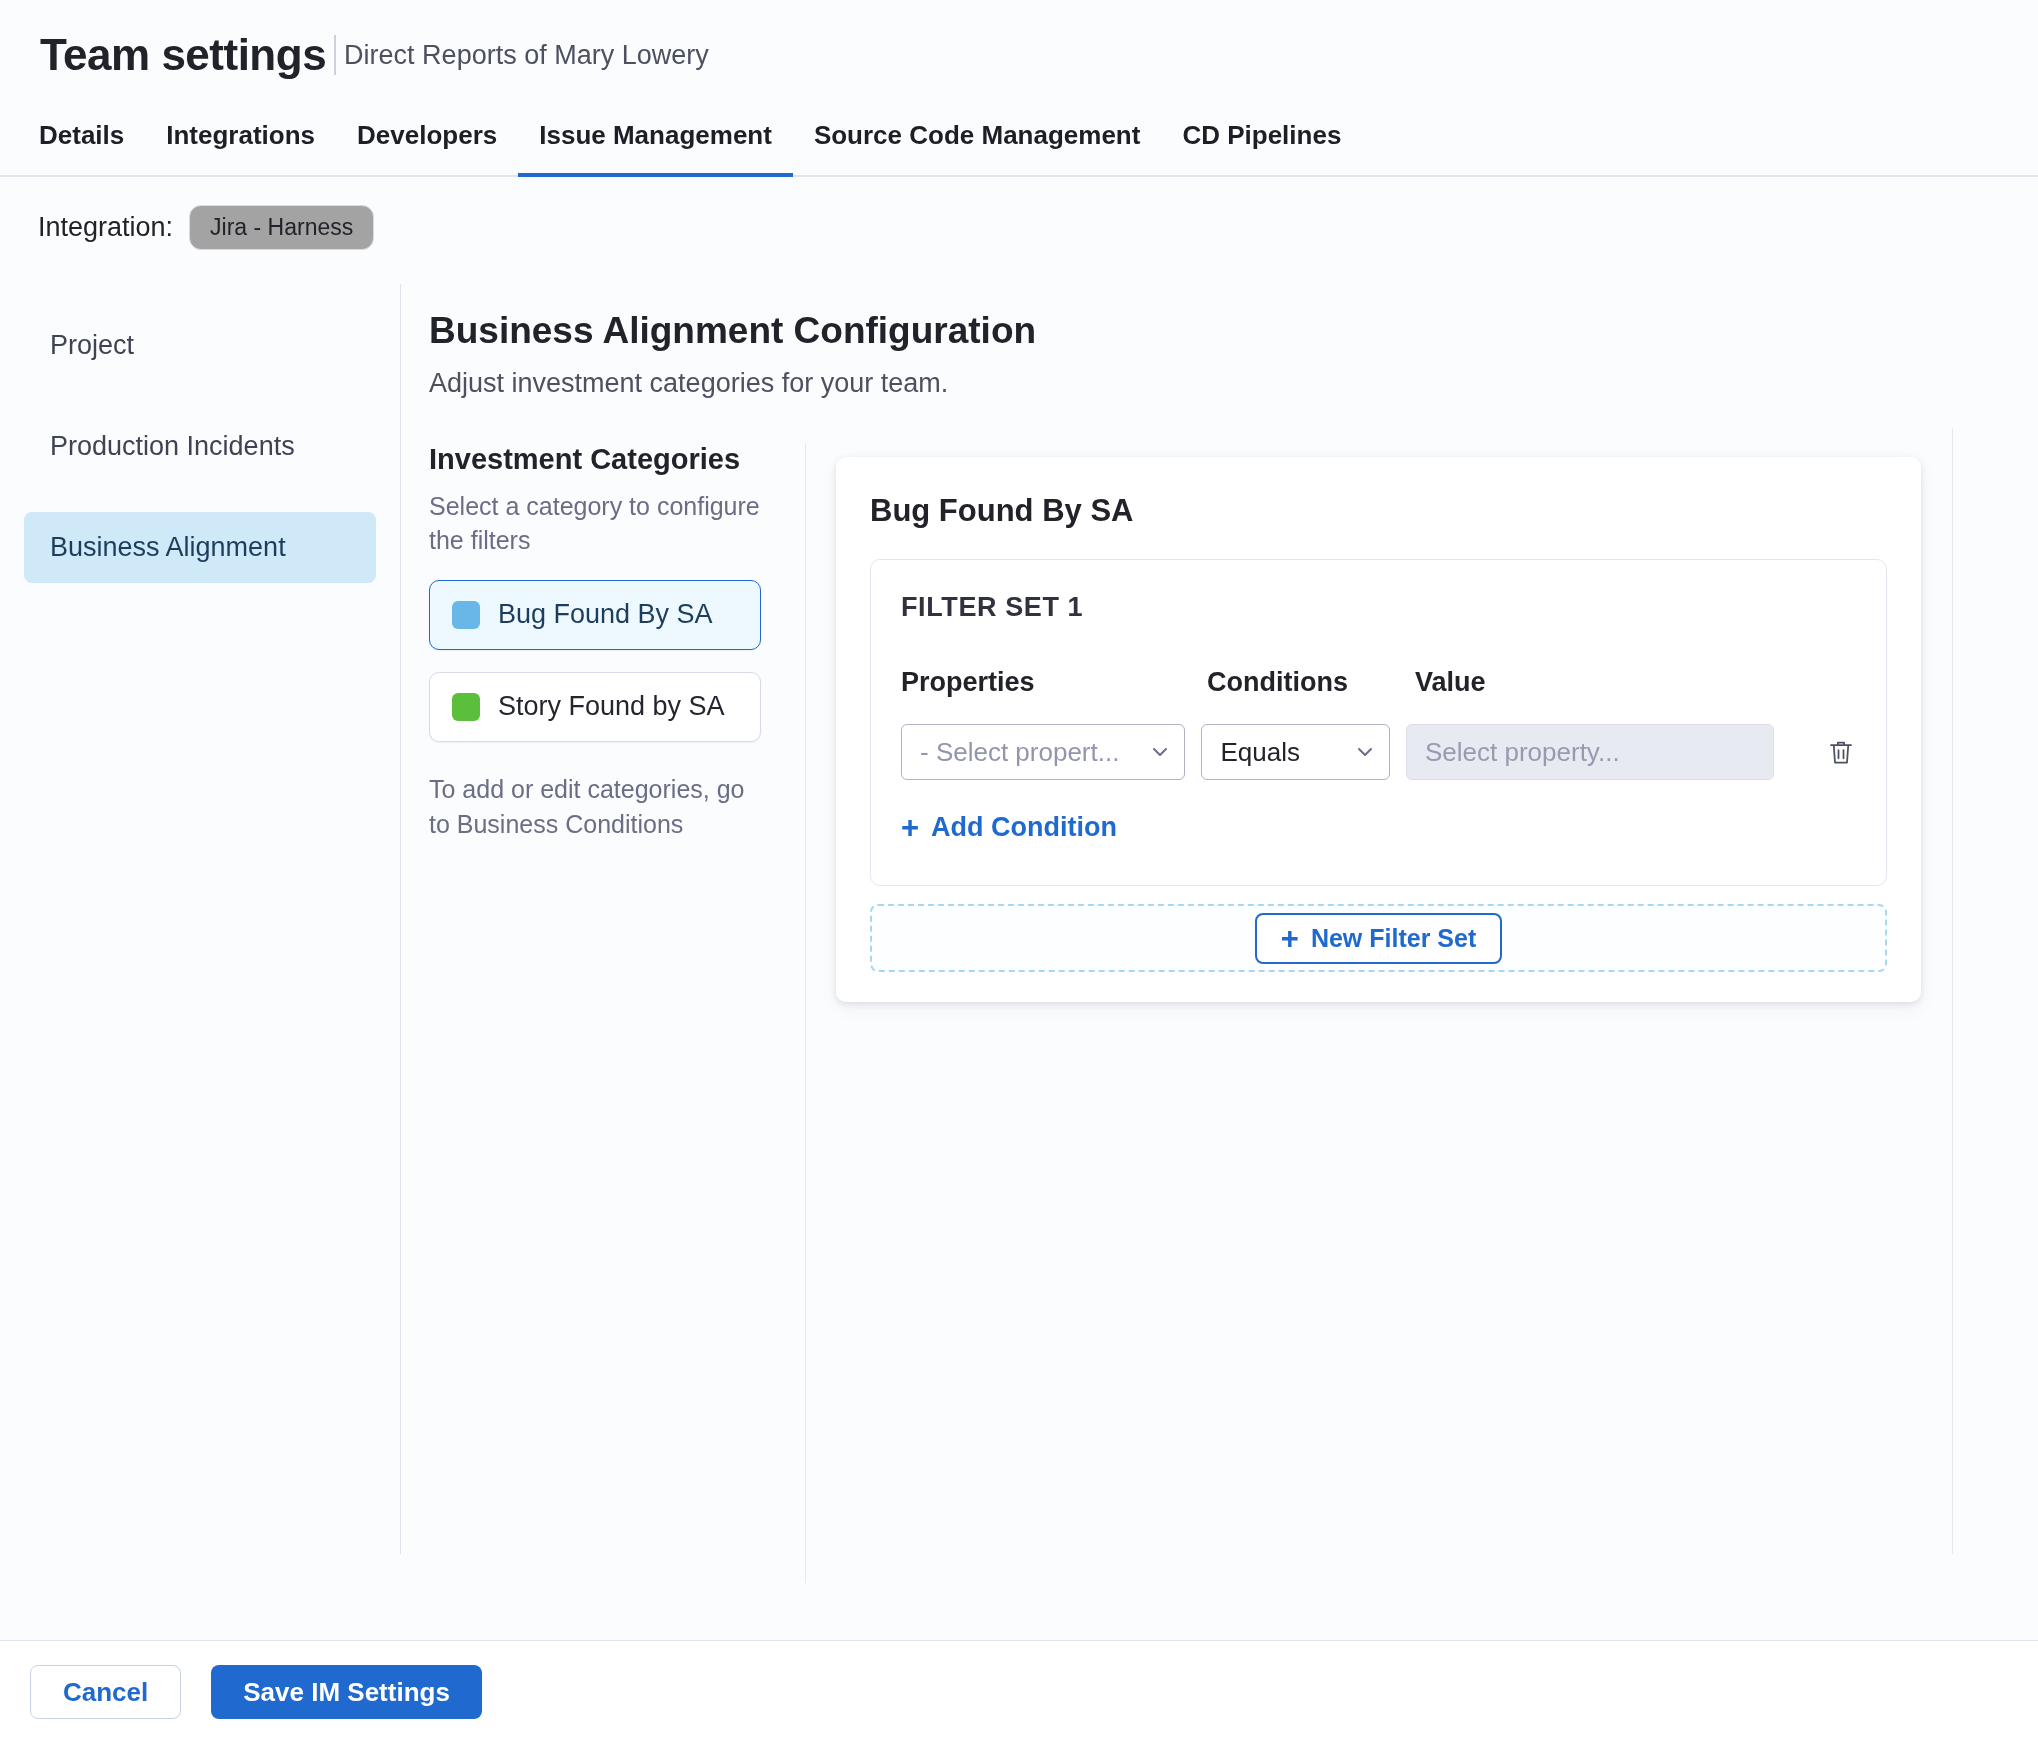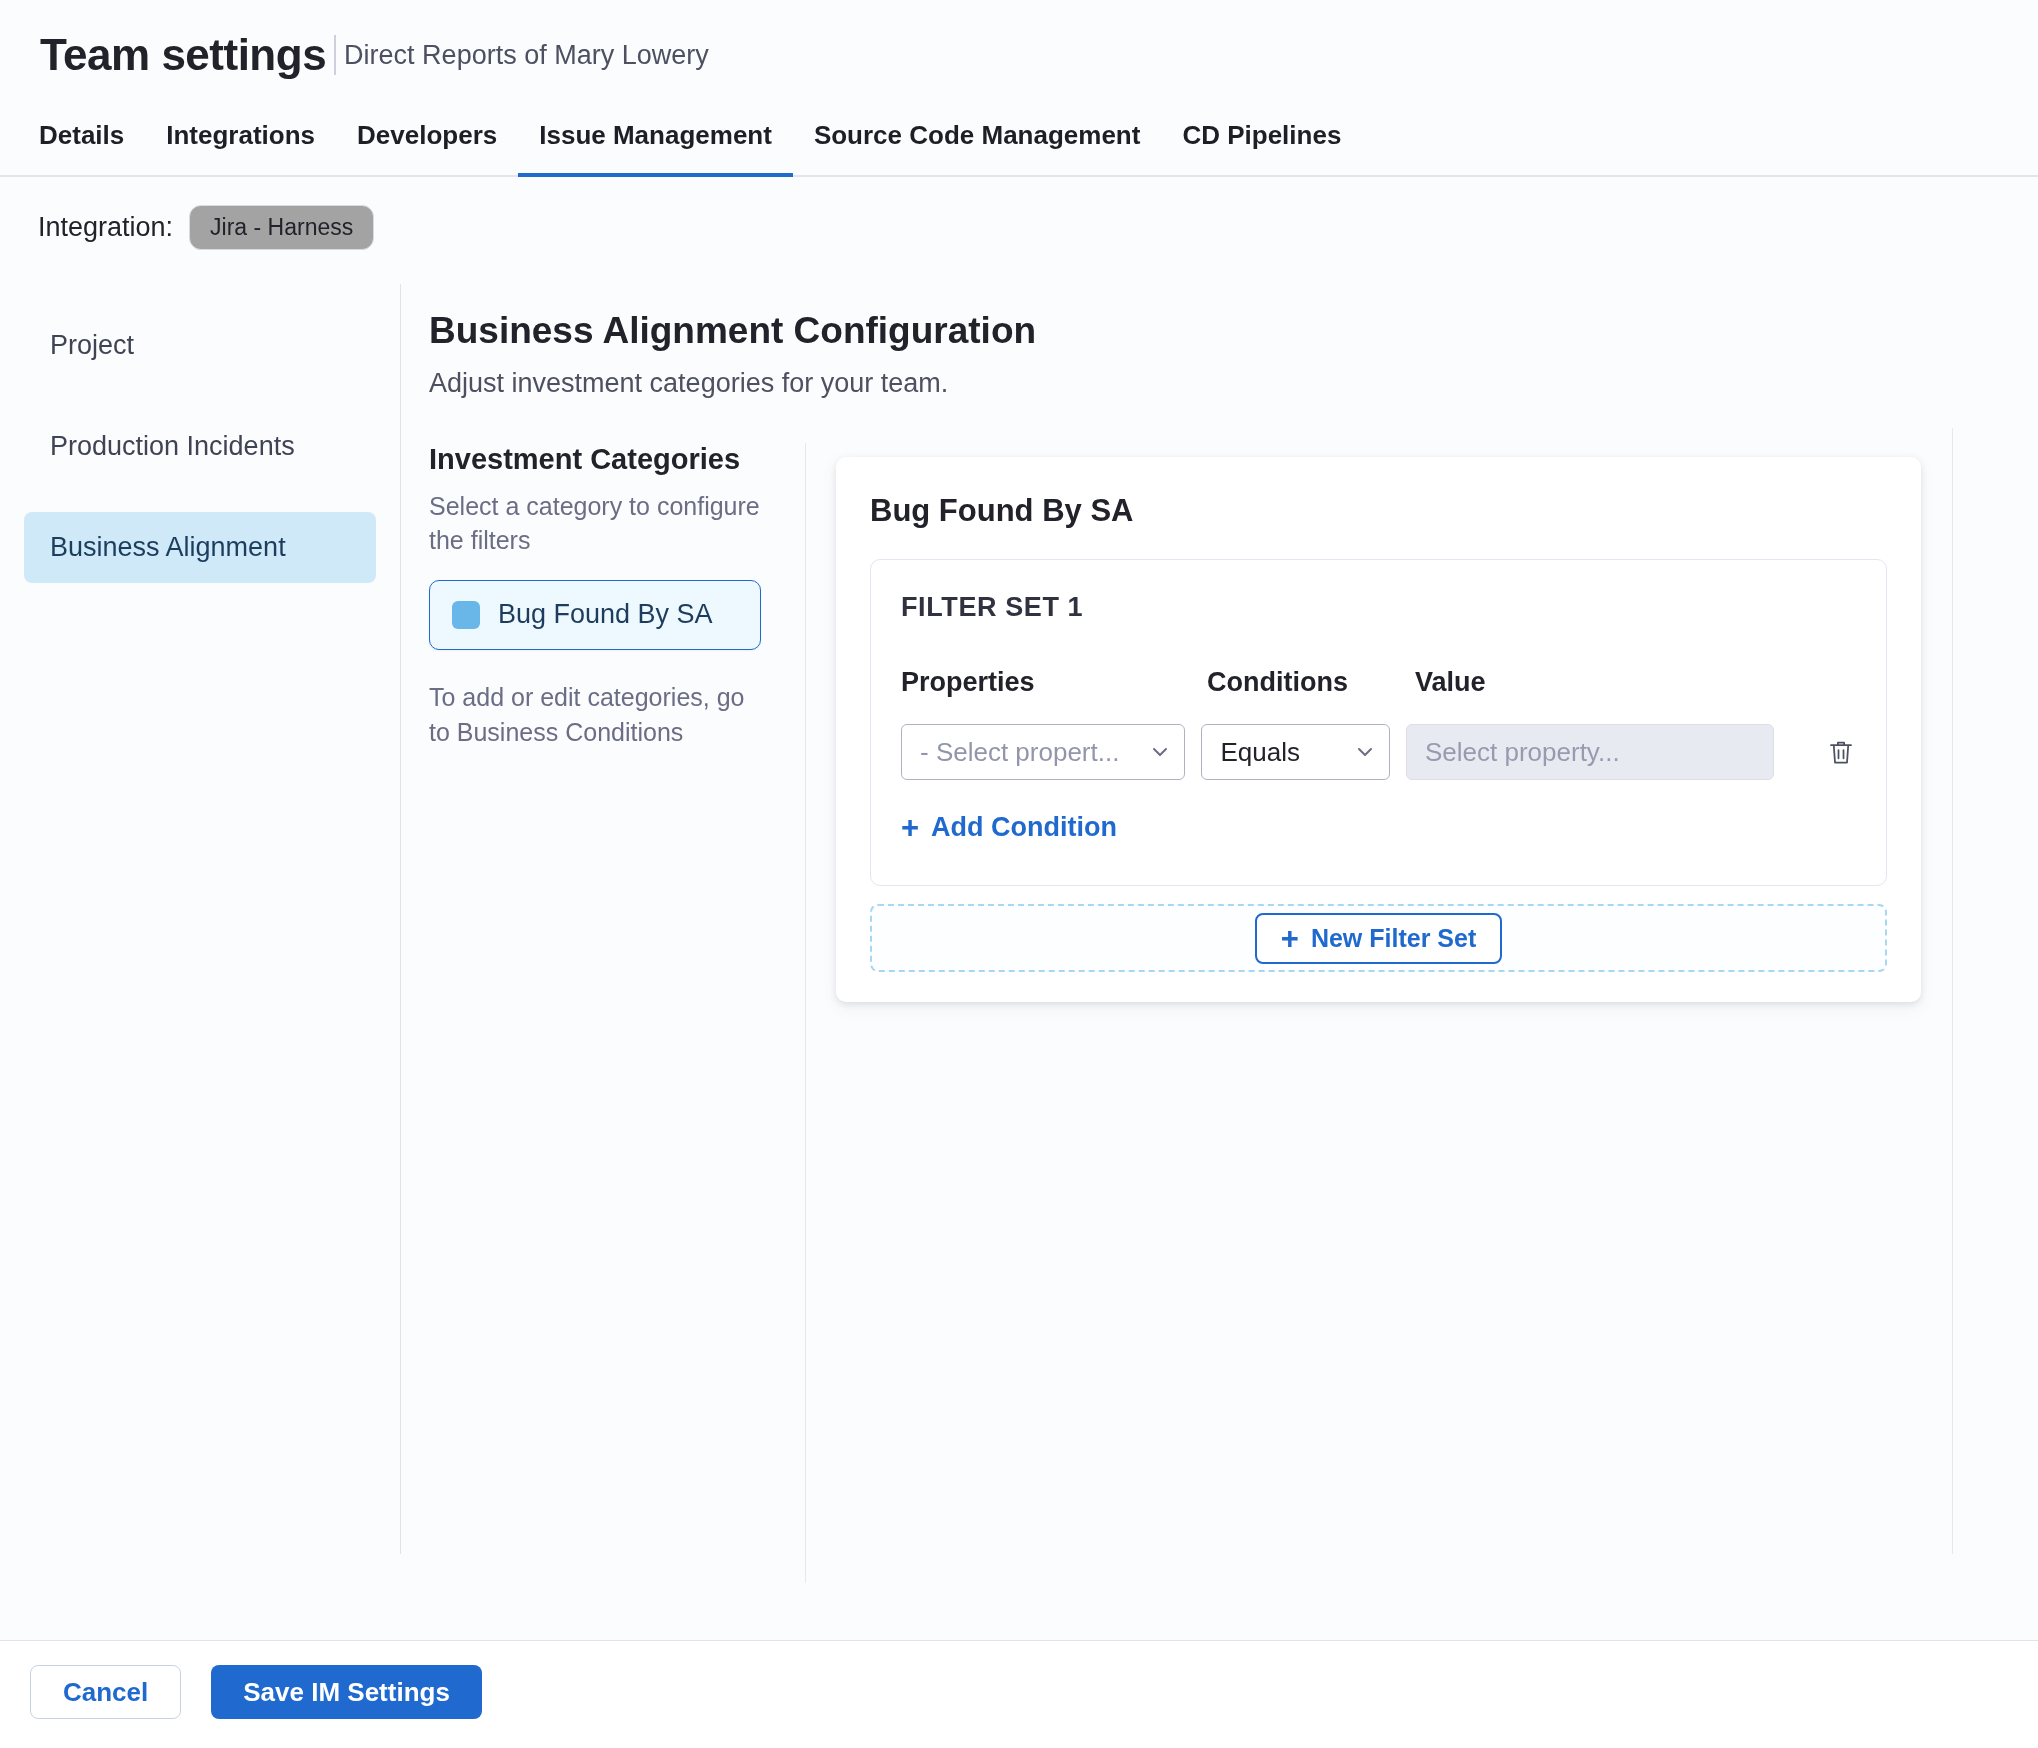--- a/index.html
+++ b/index.html
@@ -135,20 +135,24 @@
       <div class="main-body">
 
         <div class="cat-col">
           <div class="cat-heading">Investment Categories</div>
           <div class="cat-hint">Select a category to configure the filters</div>
 
           <div class="cat-item selected">
             <span class="cat-swatch" style="background-color: rgb(104, 183, 232);"></span>
             <span>Bug Found By SA</span>
           </div>
+          <div class="cat-item">
+            <span class="cat-swatch" style="background-color: rgb(91, 191, 59);"></span>
+            <span>Story Found by SA</span>
+          </div>
 
           <div class="cat-note">To add or edit categories, go to Business Conditions</div>
         </div>
 
         <div class="panel-col">
           <section class="panel-card">
             <div class="panel-title">Bug Found By SA</div>
 
             <div class="filter-box">
               <div class="filter-title">FILTER SET 1</div>

